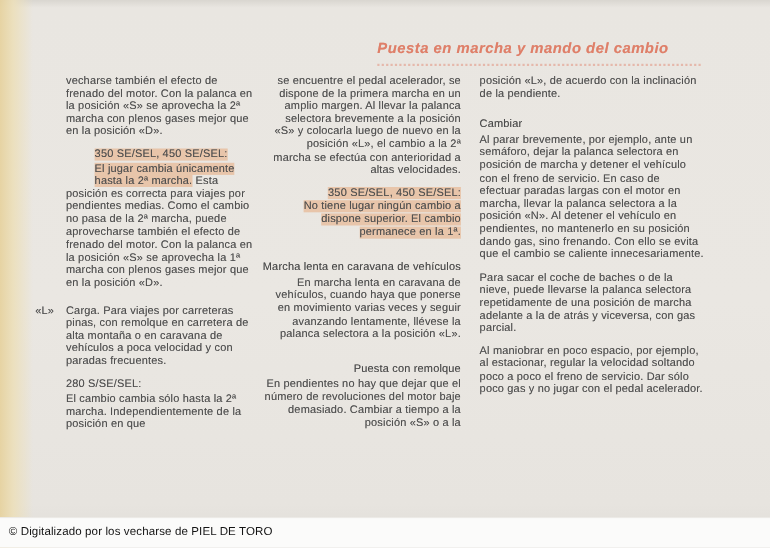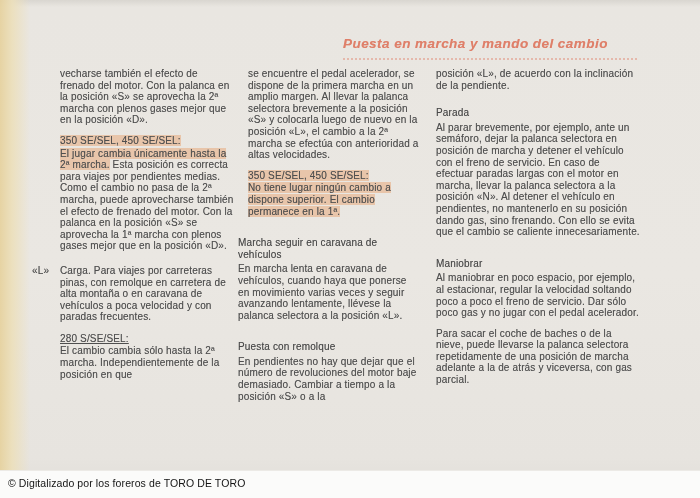--- a/index.html
+++ b/index.html
@@ -31,29 +31,29 @@
     font-style:italic;
   }
   .cols{position:absolute;left:32px;top:68px;display:flex;}
   .col{
     font-size:10px;line-height:11.6px;letter-spacing:.15px;
     color:#4f4f4f;text-shadow:0 0 .5px rgba(80,80,80,.5);
   }
   .col p{margin:0 0 9px 0;}
   .col-1{width:203px;}
   .col-1 .indent{margin-left:28px;}
-  .col-2{width:181px;margin-left:3px;}
+  .col-2{width:181px;margin-left:3px;text-align:right;}
   .col-2 .cont{padding-left:10px;}
   .col-3{width:204px;margin-left:17px;}
   .model{margin:3px 0 1px 0;}
   .col-1 .model{margin-left:28px;}
   .heading{margin:20px 0 3px 0;color:#494949;}
   .hl{
     background:var(--highlight-bg,rgba(233,148,88,.40));
-    box-decoration-break:clone;-webkit-box-decoration-break:clone;
+    box-decoration-break:clone;margin-left:26px;-webkit-box-decoration-break:clone;
   }
   .l-block{position:relative;margin-left:28px;margin-top:13px;margin-bottom:9px;}
   .l-marker{position:absolute;left:-28px;top:0;}
   .page-num{
     position:absolute;left:620px;top:472px;
     font-size:17px;color:#5a5a5a;letter-spacing:.3px;
     text-shadow:0 0 .5px rgba(90,90,90,.5);
   }
   .footer{
     position:absolute;left:0;bottom:0;width:700px;height:27px;
@@ -76,44 +76,43 @@
 <div class="cols">
 
   <div class="col col-1">
     <p class="indent">vecharse también el efecto de frenado del motor. Con la palanca en la posición «S» se aprovecha la 2ª marcha con plenos gases mejor que en la posición «D».</p>
     <div class="model"><span class="hl">350 SE/SEL, 450 SE/SEL:</span></div>
     <p class="indent"><span class="hl">El jugar cambia únicamente hasta la 2ª marcha.</span> <span>Esta posición es correcta para viajes por pendientes medias. Como el cambio no pasa de la 2ª marcha, puede aprovecharse también el efecto de frenado del motor. Con la palanca en la posición «S» se aprovecha la 1ª marcha con plenos gases mejor que en la posición «D».</span></p>
     <div class="l-block">
       <span class="l-marker">«L»</span>
       <span>Carga. Para viajes por carreteras pinas, con remolque en carretera de alta montaña o en caravana de vehículos a poca velocidad y con paradas frecuentes.</span>
     </div>
-    <div class="model" style="margin-top:10px;text-decoration:underline;">280 S/SE/SEL:</div>
+    <div class="model" style="margin-top:10px;">280 S/SE/SEL:</div>
     <p class="indent" style="margin-left:28px;">El cambio cambia sólo hasta la 2ª marcha. Independientemente de la posición en que</p>
   </div>
 
   <div class="col col-2">
     <div class="cont">
       <p>se encuentre el pedal acelerador, se dispone de la primera marcha en un amplio margen. Al llevar la palanca selectora brevemente a la posición «S» y colocarla luego de nuevo en la posición «L», el cambio a la 2ª marcha se efectúa con anterioridad a altas velocidades.</p>
       <div class="model"><span class="hl">350 SE/SEL, 450 SE/SEL:</span></div>
       <p><span class="hl">No tiene lugar ningún cambio a dispone superior. El cambio permanece en la 1ª.</span></p>
     </div>
-    <div class="heading">Marcha seguir en caravana de vehículos</div>
+    <div class="heading">Marcha lenta en caravana de vehículos</div>
     <p>En marcha lenta en caravana de vehículos, cuando haya que ponerse en movimiento varias veces y seguir avanzando lentamente, llévese la palanca selectora a la posición «L».</p>
     <div class="heading">Puesta con remolque</div>
     <p>En pendientes no hay que dejar que el número de revoluciones del motor baje demasiado. Cambiar a tiempo a la posición «S» o a la</p>
   </div>
 
   <div class="col col-3">
     <p>posición «L», de acuerdo con la inclinación de la pendiente.</p>
-    <div class="heading" style="margin-top:16px;">Parada</div>
+    <div class="heading" style="margin-top:16px;">Cambiar</div>
     <p>Al parar brevemente, por ejemplo, ante un semáforo, dejar la palanca selectora en posición de marcha y detener el vehículo con el freno de servicio. En caso de efectuar paradas largas con el motor en marcha, llevar la palanca selectora a la posición «N». Al detener el vehículo en pendientes, no mantenerlo en su posición dando gas, sino frenando. Con ello se evita que el cambio se caliente innecesariamente.</p>
-    <div class="heading">Maniobrar</div>
+    <p>Para sacar el coche de baches o de la nieve, puede llevarse la palanca selectora repetidamente de una posición de marcha adelante a la de atrás y viceversa, con gas parcial.</p>
     <p>Al maniobrar en poco espacio, por ejemplo, al estacionar, regular la velocidad soltando poco a poco el freno de servicio. Dar sólo poco gas y no jugar con el pedal acelerador.</p>
-    <p>Para sacar el coche de baches o de la nieve, puede llevarse la palanca selectora repetidamente de una posición de marcha adelante a la de atrás y viceversa, con gas parcial.</p>
   </div>
 
 </div>
 
 <div class="page-num">35</div>
 
 <div class="footer">
-  <div class="footer-text">© Digitalizado por los foreros de TORO DE TORO</div>
+  <div class="footer-text">© Digitalizado por los vecharse de PIEL DE TORO</div>
 </div>
 
 </body></html>

